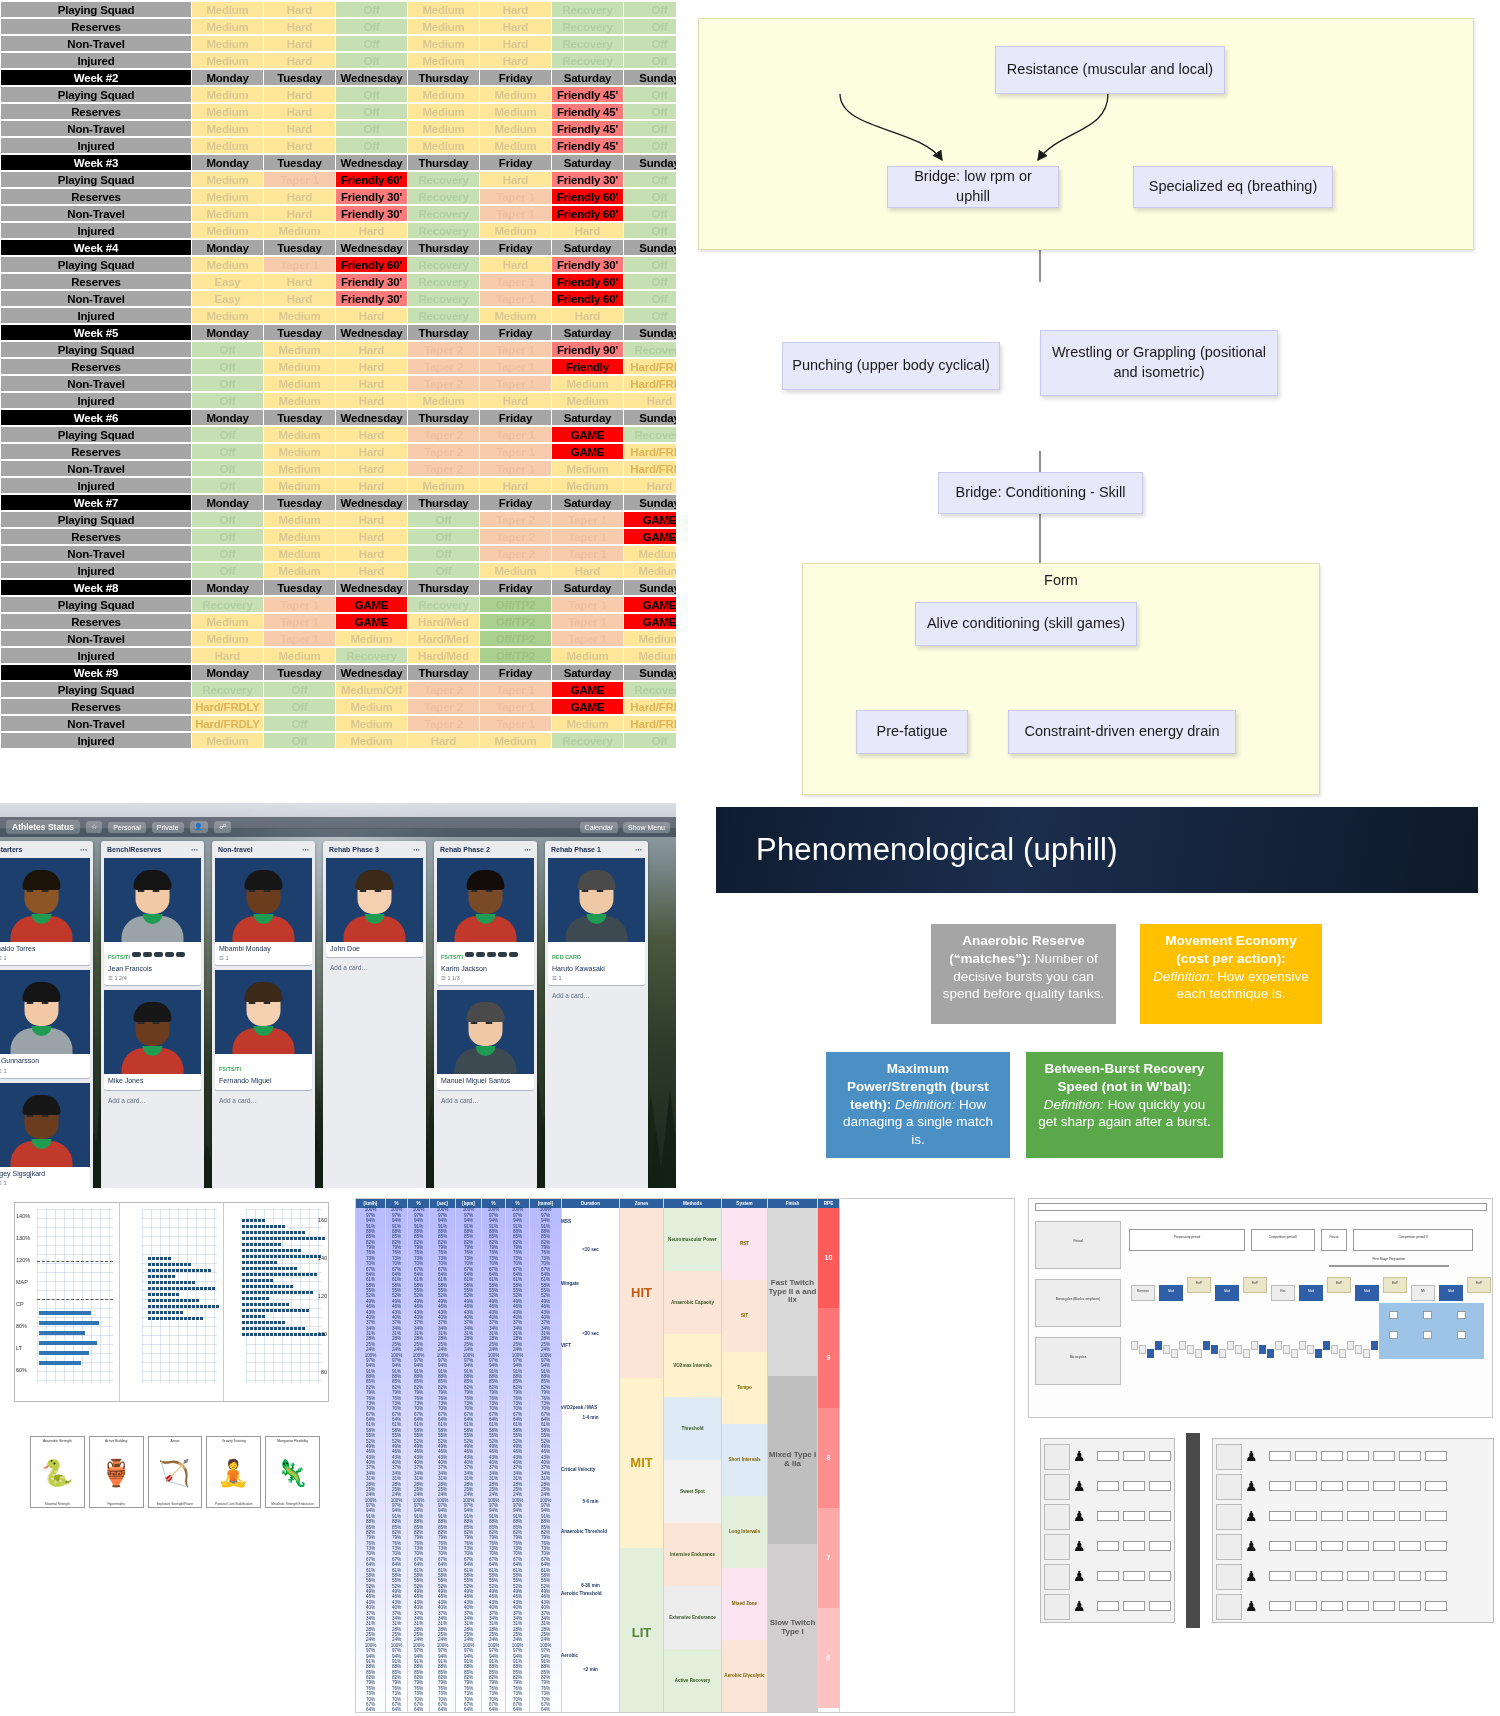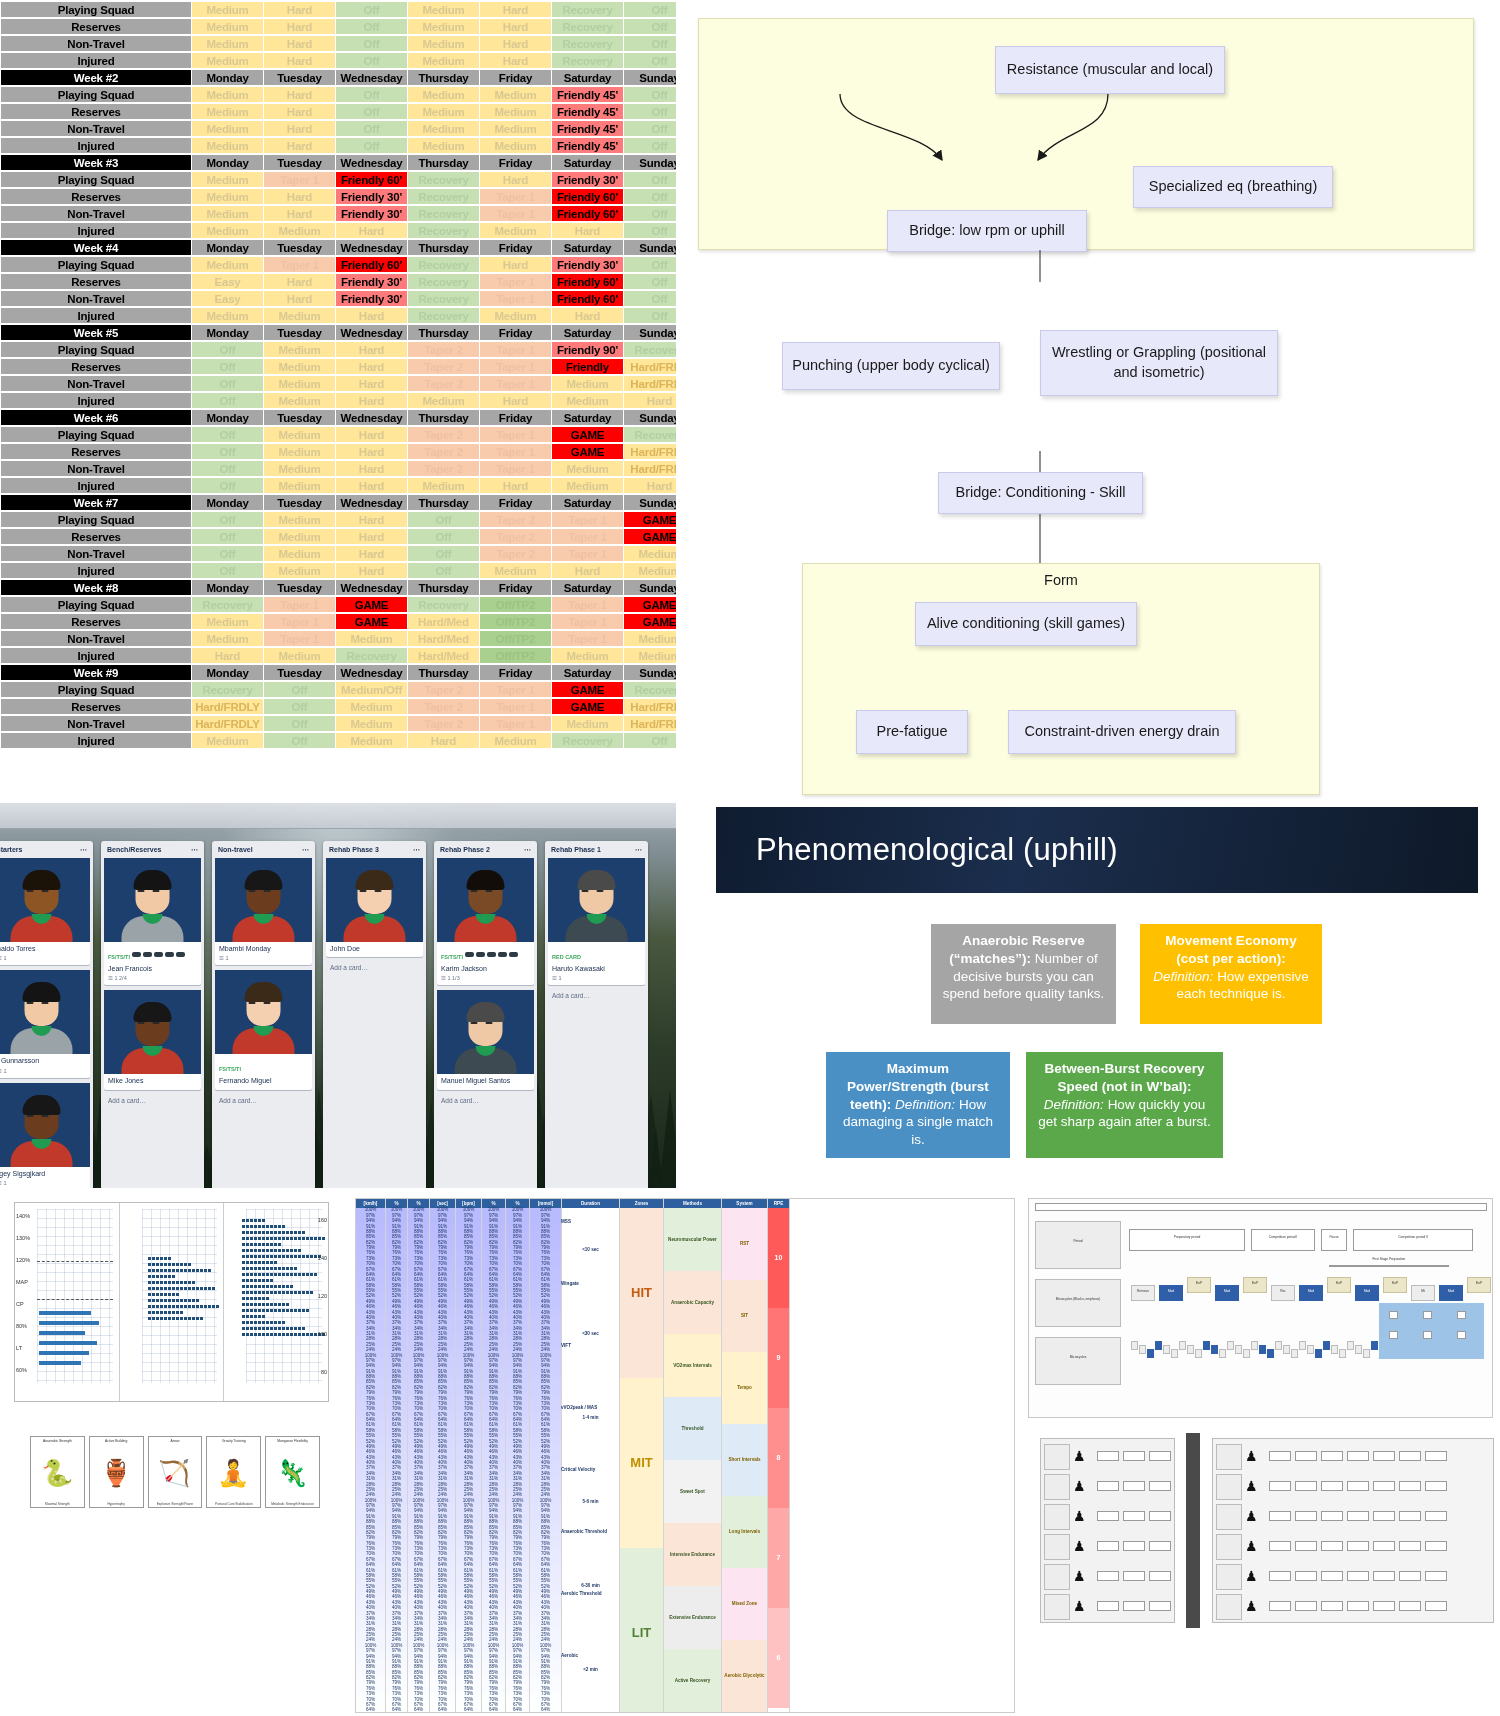--- a/index.html
+++ b/index.html
@@ -629,21 +629,21 @@
           <td class="c v-off">Off</td>
         </tr>
       </tbody>
   </table>
 </div>
 
 <div id="flowchart-panel">
 
   <div class="fc-group" style="left:8px; top:8px; width:776px; height:232px;"></div>
   <div class="fc-box" style="left:305px; top:36px; width:230px; height:48px;">Resistance (muscular and local)</div>
-  <div class="fc-box" style="left:197px; top:156px; width:200px; height:42px;margin-top:44px;">Bridge: low rpm or uphill</div>
+  <div class="fc-box" style="left:197px; top:156px; width:172px; height:42px;">Bridge: low rpm or uphill</div>
   <div class="fc-box" style="left:443px; top:156px; width:200px; height:42px;">Specialized eq (breathing)</div>
 
   <svg class="fc-svg" width="800" height="785">
     <defs>
       <marker id="ah" markerWidth="9" markerHeight="9" refX="7" refY="4.2" orient="auto">
         <path d="M0,0 L8,4.2 L0,8.4 z" fill="#1a1a1a"></path>
       </marker>
     </defs>
 
     <path d="M150,84 C150,120 230,118 252,150" stroke="#1a1a1a" fill="none" stroke-width="1.3" marker-end="url(#ah)"></path>
@@ -743,20 +743,32 @@
       <div class="tree" style="left:648.9000000000001px;border-bottom-width:61px;border-left-width:7px;border-right-width:7px;opacity:0.8200000000000001"></div>
       <div class="tree" style="left:659.2px;border-bottom-width:98px;border-left-width:11px;border-right-width:11px;opacity:0.91"></div>
       <div class="tree" style="left:669.5px;border-bottom-width:65px;border-left-width:15px;border-right-width:15px;opacity:0.55"></div>
       <div class="tree" style="left:0.10000000000002274px;border-bottom-width:69px;border-left-width:14px;border-right-width:14px;opacity:0.73"></div>
       <div class="tree" style="left:10.400000000000091px;border-bottom-width:106px;border-left-width:9px;border-right-width:9px;opacity:0.8200000000000001"></div>
       <div class="tree" style="left:20.700000000000045px;border-bottom-width:73px;border-left-width:13px;border-right-width:13px;opacity:0.91"></div>
     </div>
 
   <div id="board-chrome"></div>
 
+  <div id="board-topbar">
+    <span class="bt-title">Athletes Status</span>
+    <span class="bt-chip">☆</span>
+    <span class="bt-chip">Personal</span>
+    <span class="bt-chip">Private</span>
+    <span class="bt-chip">👤</span>
+    <span class="bt-chip">☍</span>
+    <span class="bt-right">
+      <span class="bt-chip">Calendar</span>
+      <span class="bt-chip">Show Menu</span>
+    </span>
+  </div>
 
   <div id="board-lists">
       <div class="tlist">
         <div class="tlist-title">
           <span>Starters</span>
           <span>⋯</span>
         </div>
         <div class="tcard">
           <div class="tcard-img">
             <div class="av">
@@ -2280,20 +2292,26 @@
       <div class="zt-col" style="width: 46px;">
         <div class="zt-head">System</div>
         <div class="zt-band" style="height: 72px; background: rgb(252, 228, 240); color: rgb(127, 96, 0);">RST</div>
         <div class="zt-band" style="height: 72px; background: rgb(251, 229, 214); color: rgb(127, 96, 0);">SIT</div>
         <div class="zt-band" style="height: 72px; background: rgb(255, 242, 204); color: rgb(127, 96, 0);">Tempo</div>
         <div class="zt-band" style="height: 72px; background: rgb(222, 235, 247); color: rgb(127, 96, 0);">Short Intervals</div>
         <div class="zt-band" style="height: 72px; background: rgb(226, 239, 218); color: rgb(127, 96, 0);">Long Intervals</div>
         <div class="zt-band" style="height: 72px; background: rgb(252, 228, 240); color: rgb(127, 96, 0);">Mixed Zone</div>
         <div class="zt-band" style="height: 72px; background: rgb(251, 229, 214); color: rgb(127, 96, 0);">Aerobic Glycolytic</div>
       </div>
+      <div class="zt-col" style="width: 50px;">
+        <div class="zt-head">Finish</div>
+        <div class="zt-band" style="height: 168px; background: rgb(217, 217, 217); color: rgb(89, 89, 89); font-size: 8px;">Fast Twitch Type II a and IIx</div>
+        <div class="zt-band" style="height: 168px; background: rgb(191, 191, 191); color: rgb(89, 89, 89); font-size: 8px;">Mixed Type I &amp; IIa</div>
+        <div class="zt-band" style="height: 168px; background: rgb(208, 206, 206); color: rgb(89, 89, 89); font-size: 8px;">Slow Twitch Type I</div>
+      </div>
       <div class="zt-col" style="width: 22px;">
         <div class="zt-head">RPE</div>
         <div class="zt-band" style="height: 100px; background: rgb(255, 90, 90); color: rgb(255, 255, 255); font-size: 7px;">10</div>
         <div class="zt-band" style="height: 100px; background: rgb(255, 116, 116); color: rgb(255, 255, 255); font-size: 7px;">9</div>
         <div class="zt-band" style="height: 100px; background: rgb(255, 142, 142); color: rgb(255, 255, 255); font-size: 7px;">8</div>
         <div class="zt-band" style="height: 100px; background: rgb(255, 168, 168); color: rgb(255, 255, 255); font-size: 7px;">7</div>
         <div class="zt-band" style="height: 100px; background: rgb(255, 194, 194); color: rgb(255, 255, 255); font-size: 7px;">6</div>
       </div>
       <div style="position: absolute; left: 205px; top: 20px; width: 60px;">
         <div style="position: absolute; top: 0px; font-size: 4.6px; color: rgb(31, 56, 100); font-weight: bold;">MSS</div>

